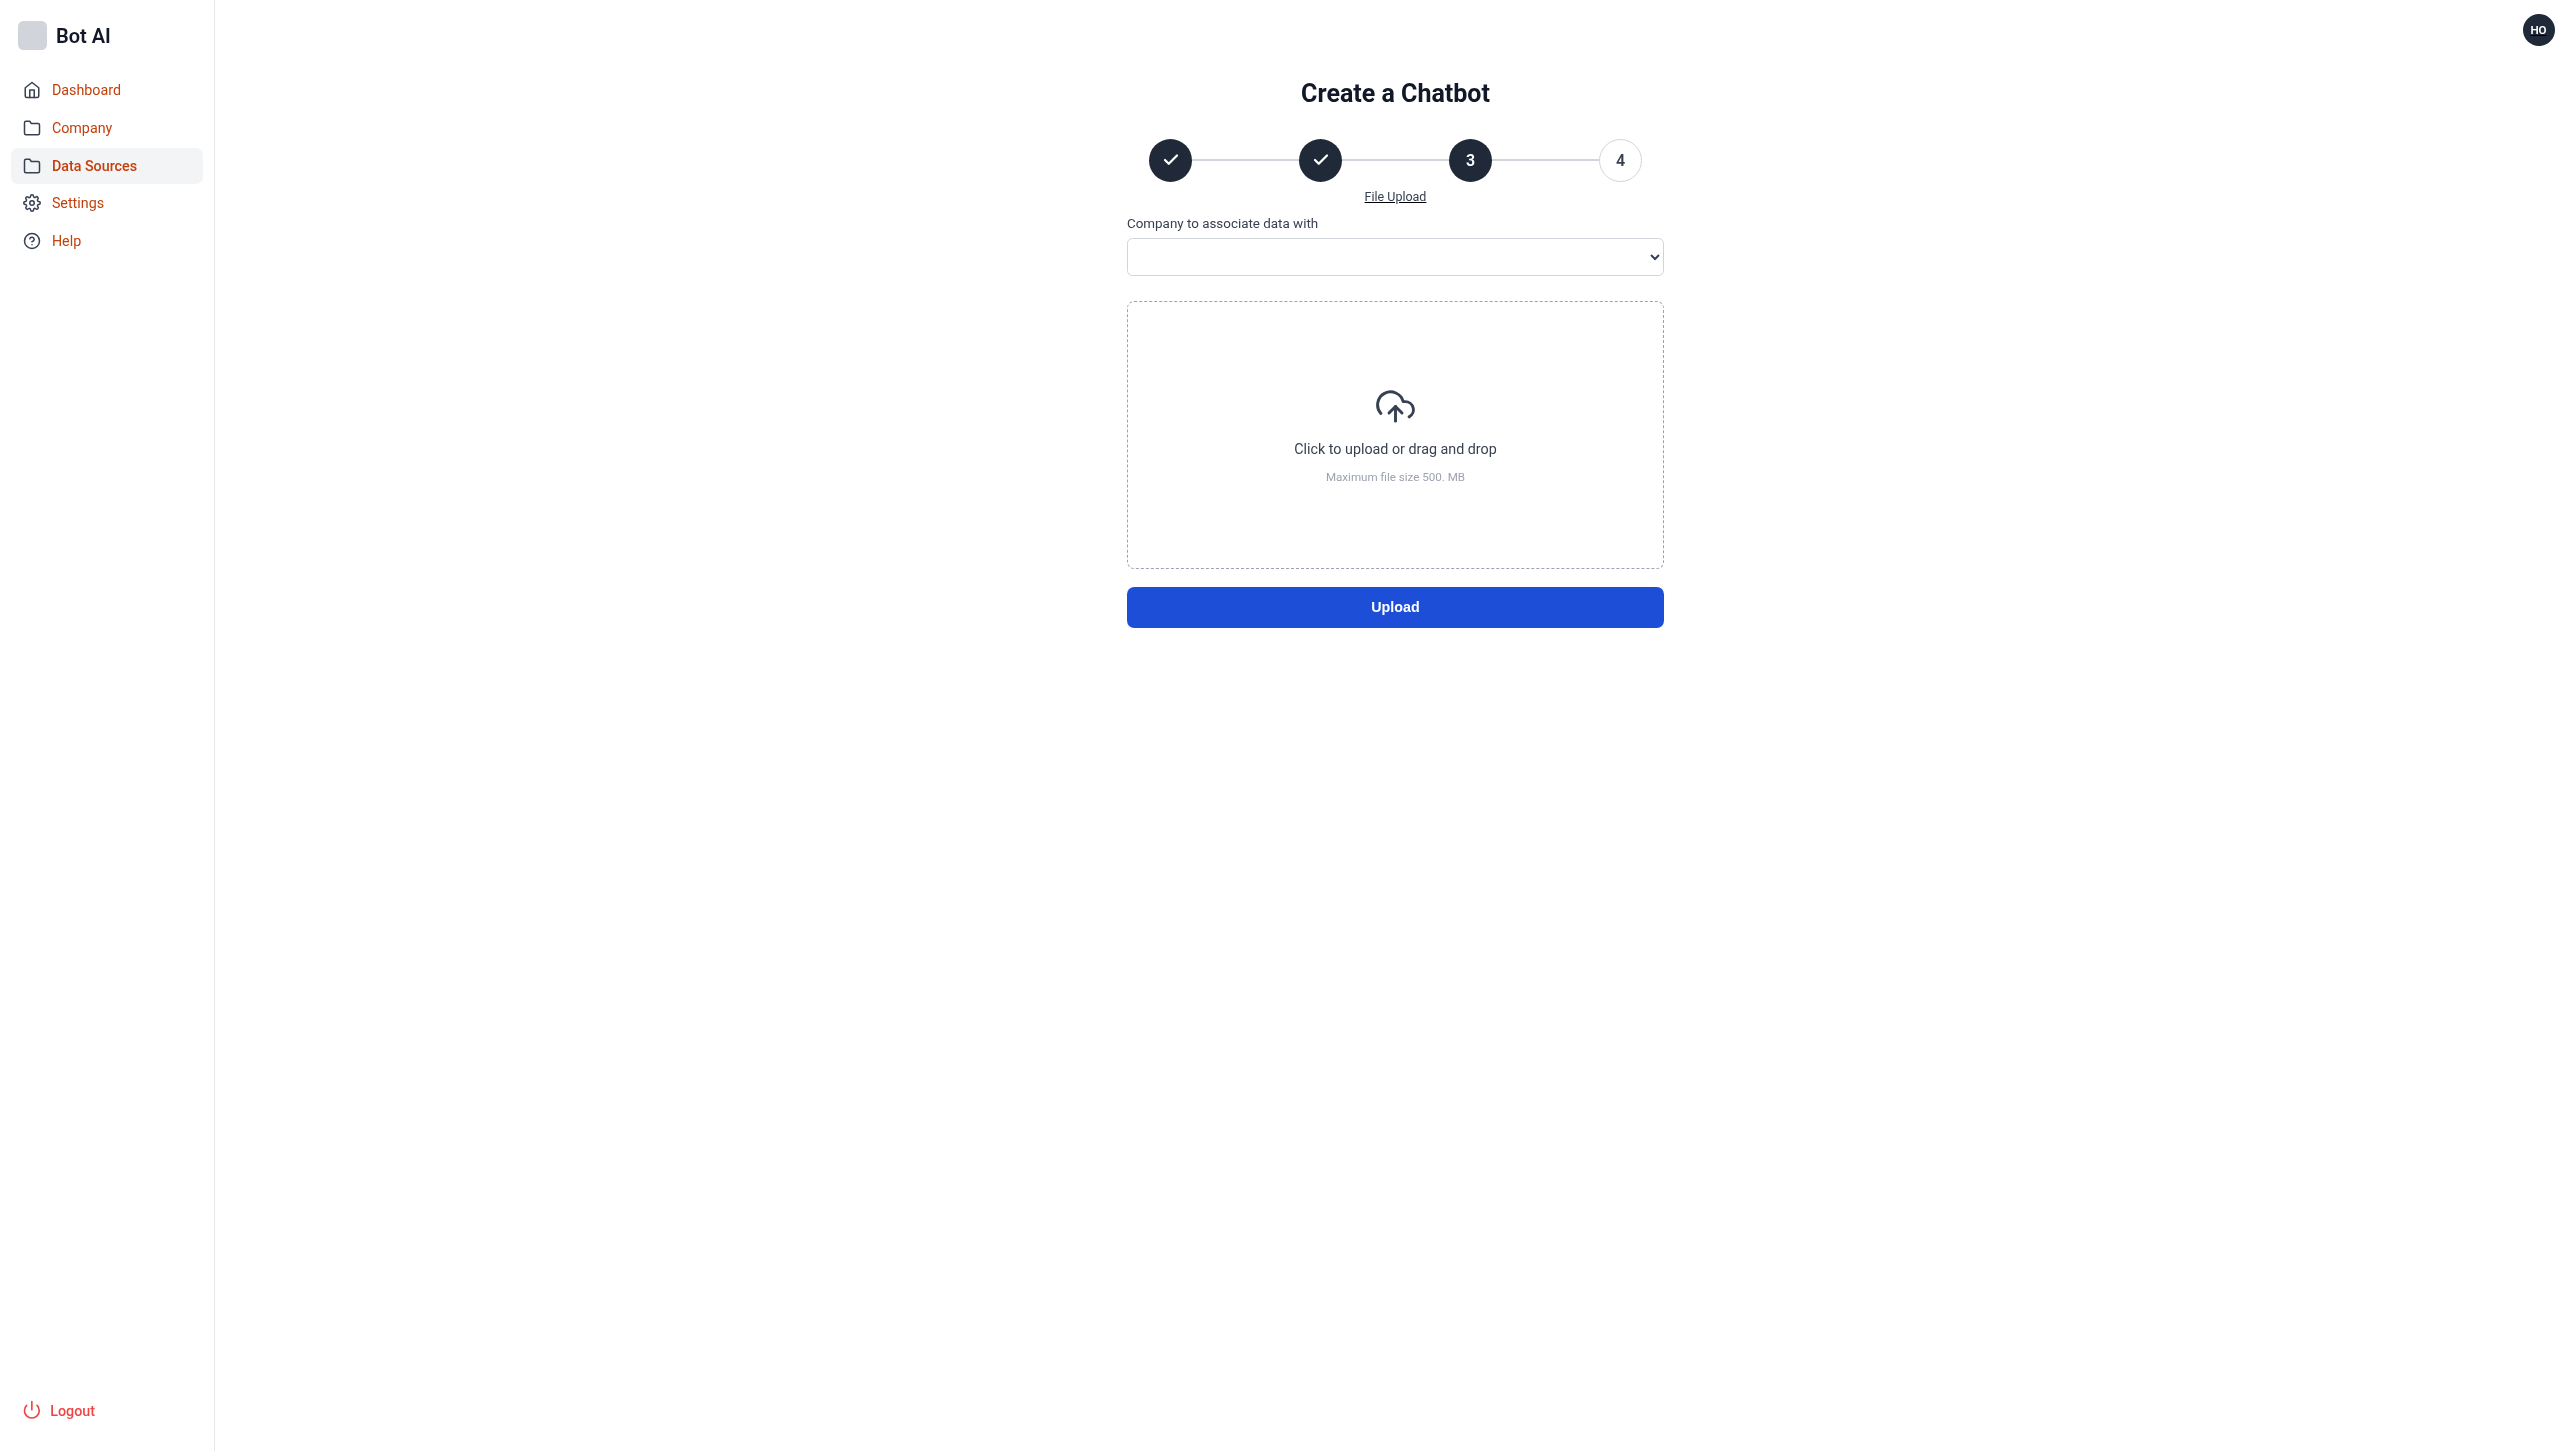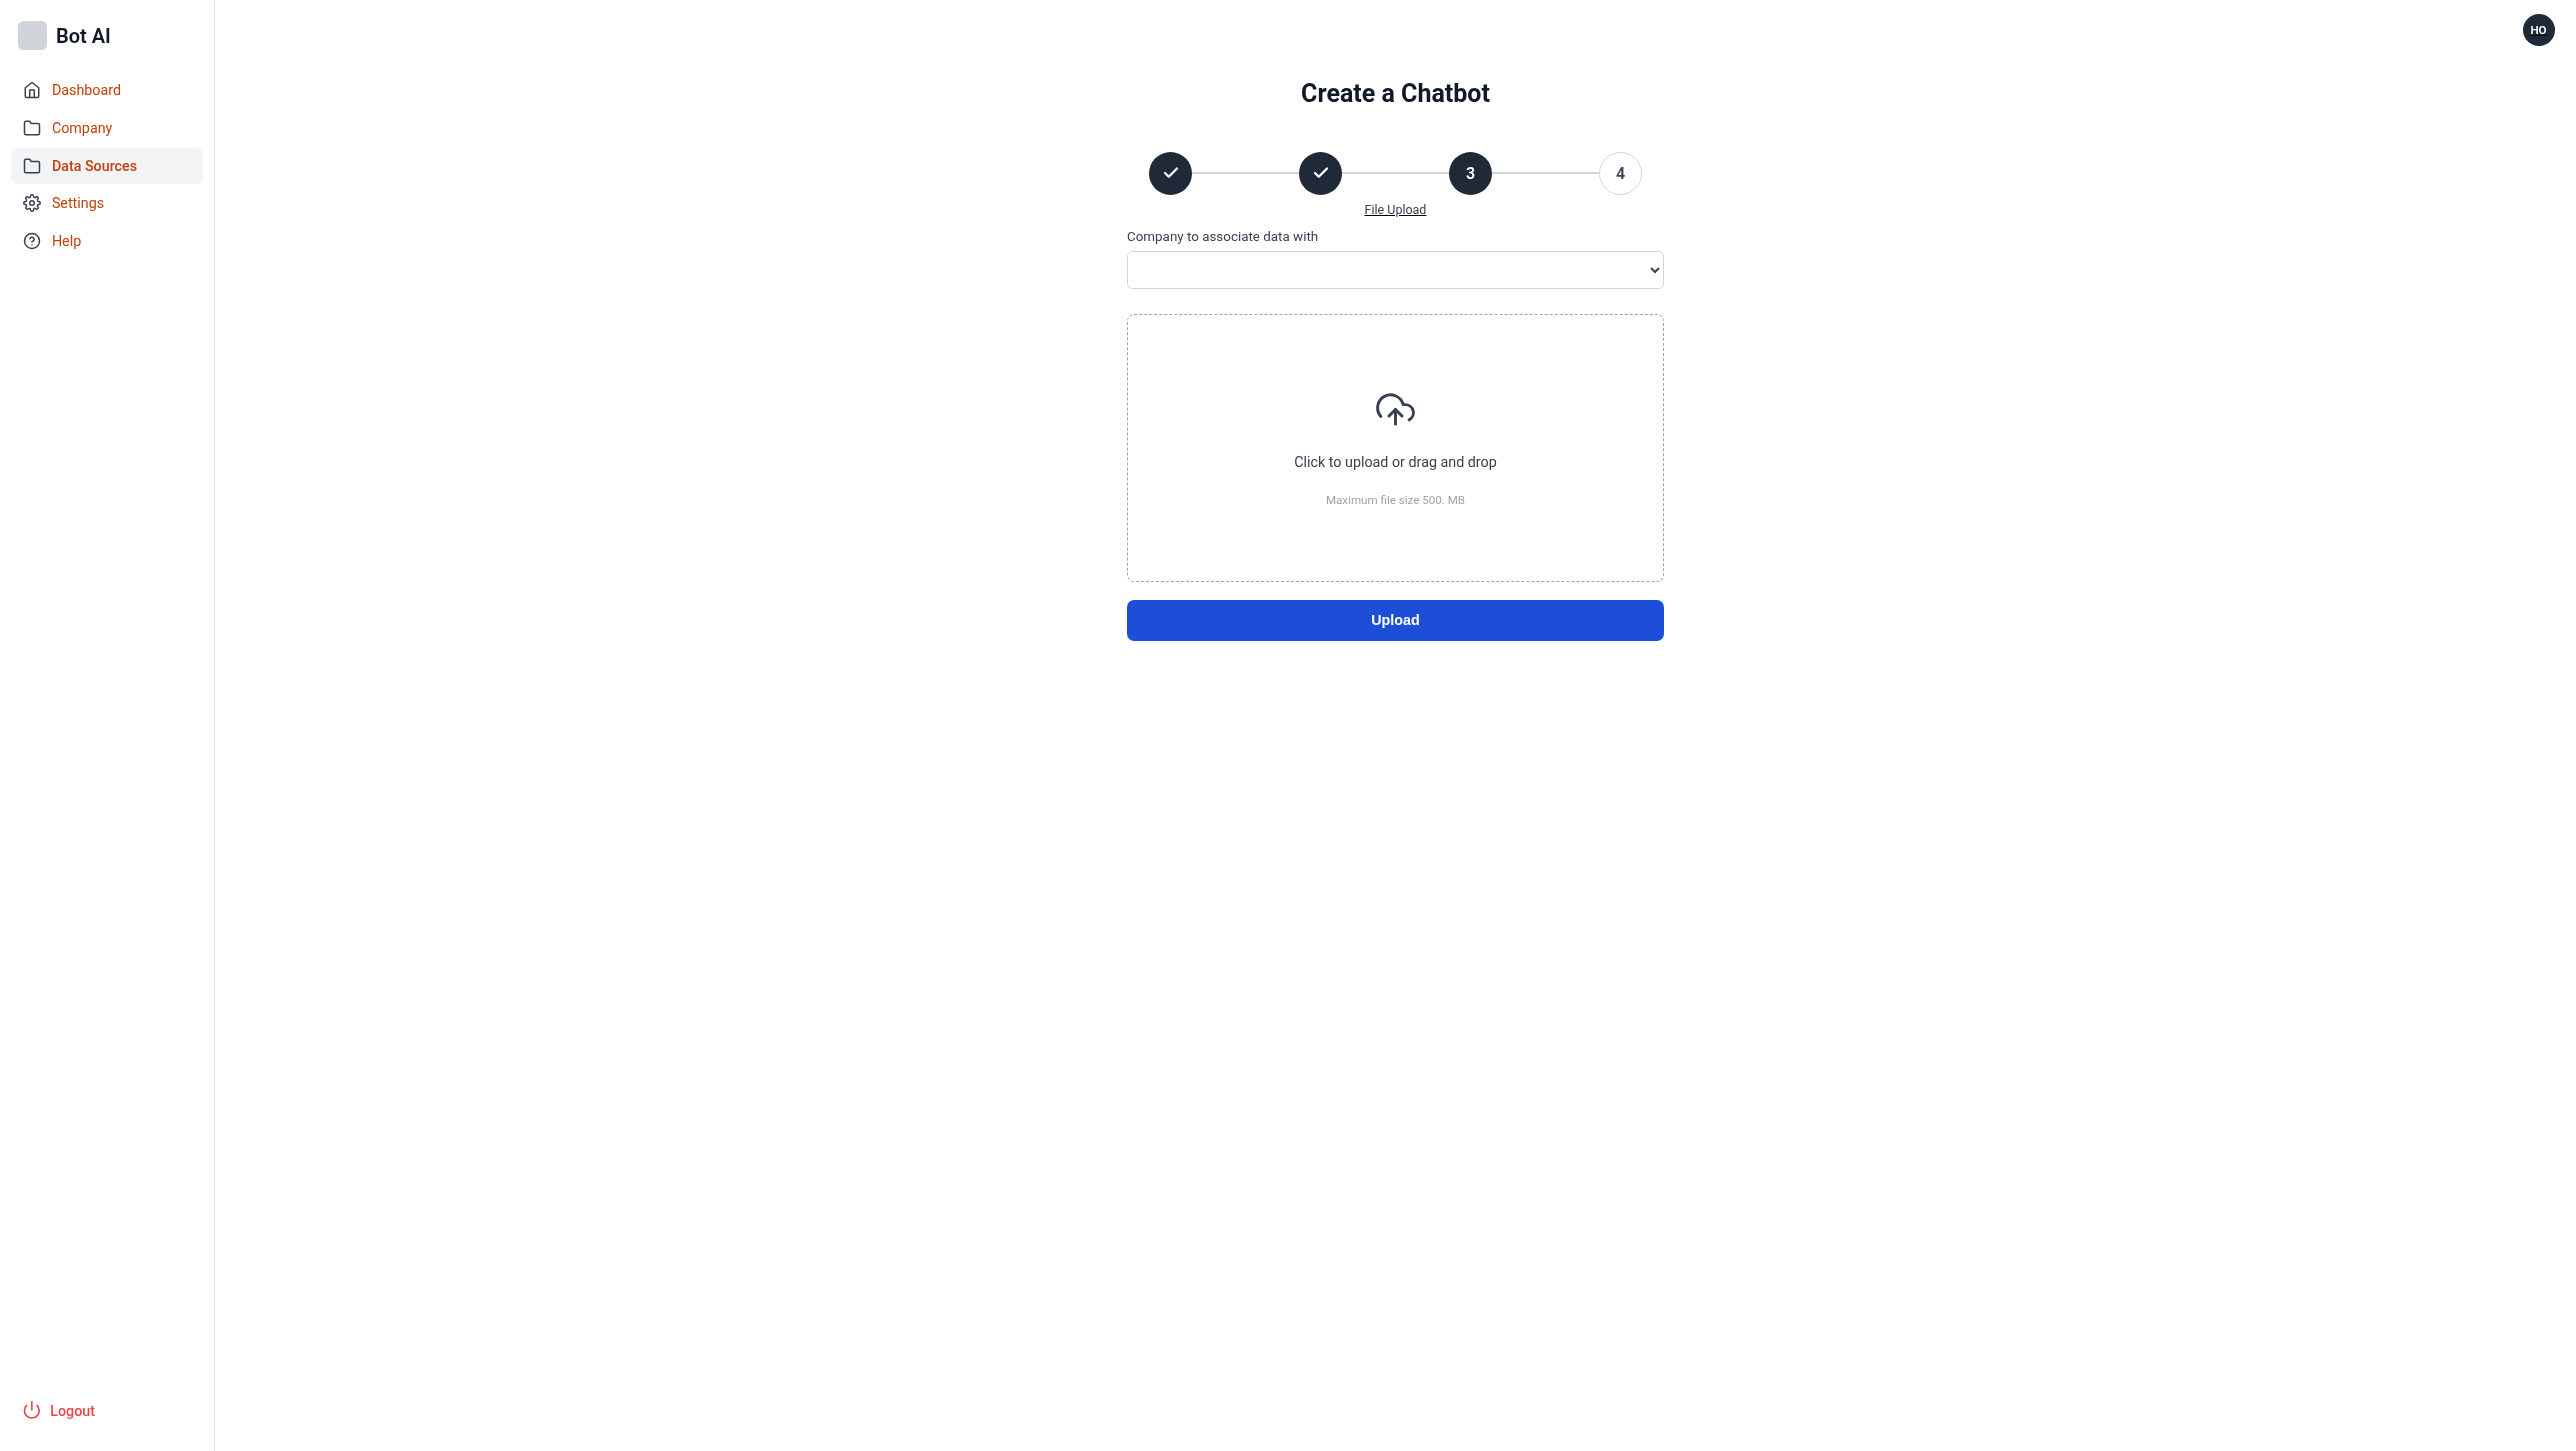--- a/index.html
+++ b/index.html
@@ -132,21 +132,21 @@
       display: flex;
       flex-direction: column;
       align-items: center;
       padding: 18px 36px 54px 36px;
     }
 
     .page-title {
       font-size: 25px;
       font-weight: 700;
       color: #111827;
-      margin-bottom: 44px;
+      margin-bottom: 31px;
     }
 
     
     .steps-container {
       display: flex;
       align-items: center;
       gap: 0;
       margin-bottom: 7.2px;
     }
 
@@ -226,21 +226,21 @@
     
     .upload-area {
       width: 100%;
       border: 1.8px dashed #9ca3af;
       border-radius: 7.2px;
       min-height: 268px;
       display: flex;
       flex-direction: column;
       align-items: center;
       justify-content: center;
-      gap: 23px;
+      gap: 13px;
       cursor: pointer;
       margin-bottom: 18px;
       transition: background 0.15s;
     }
 
     .upload-icon {
       width: 43px;
       height: 43px;
       display: flex;
       align-items: center;

